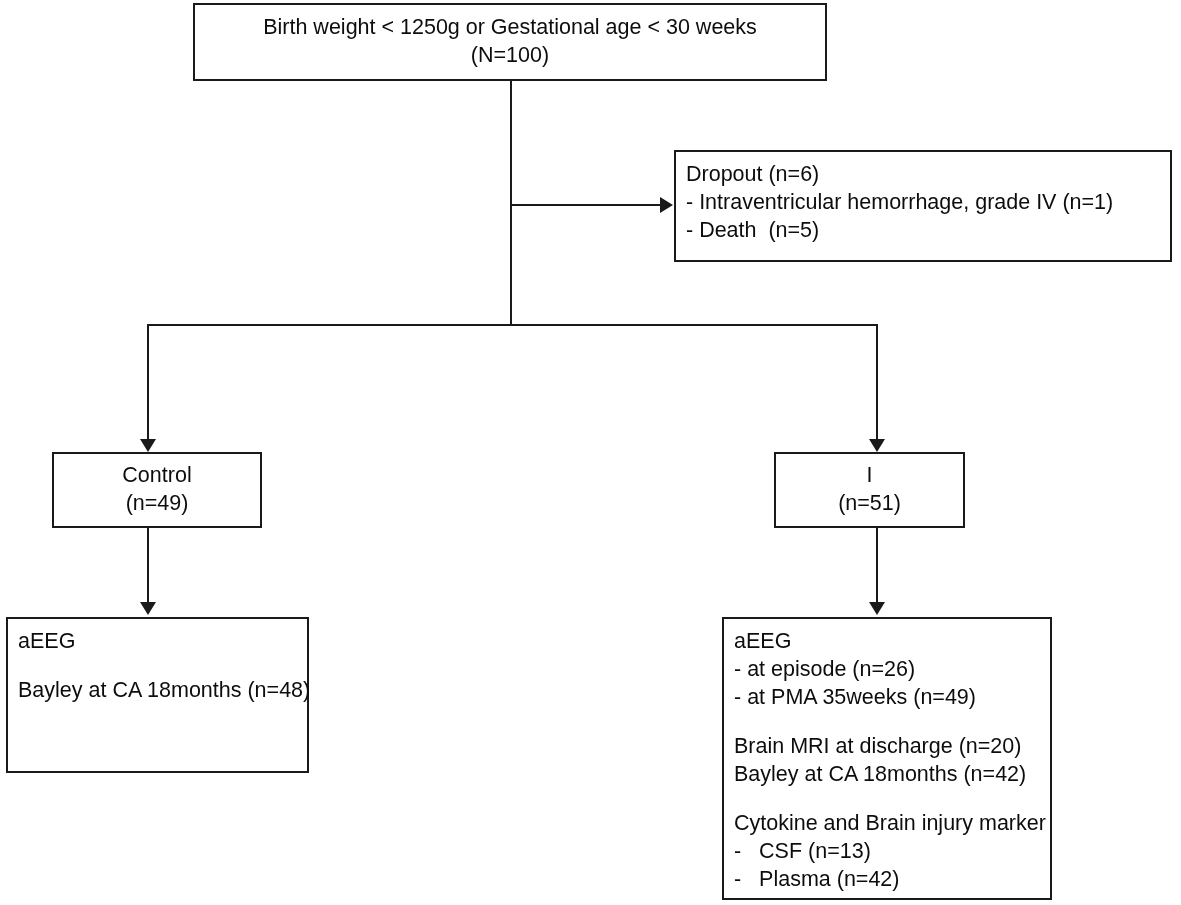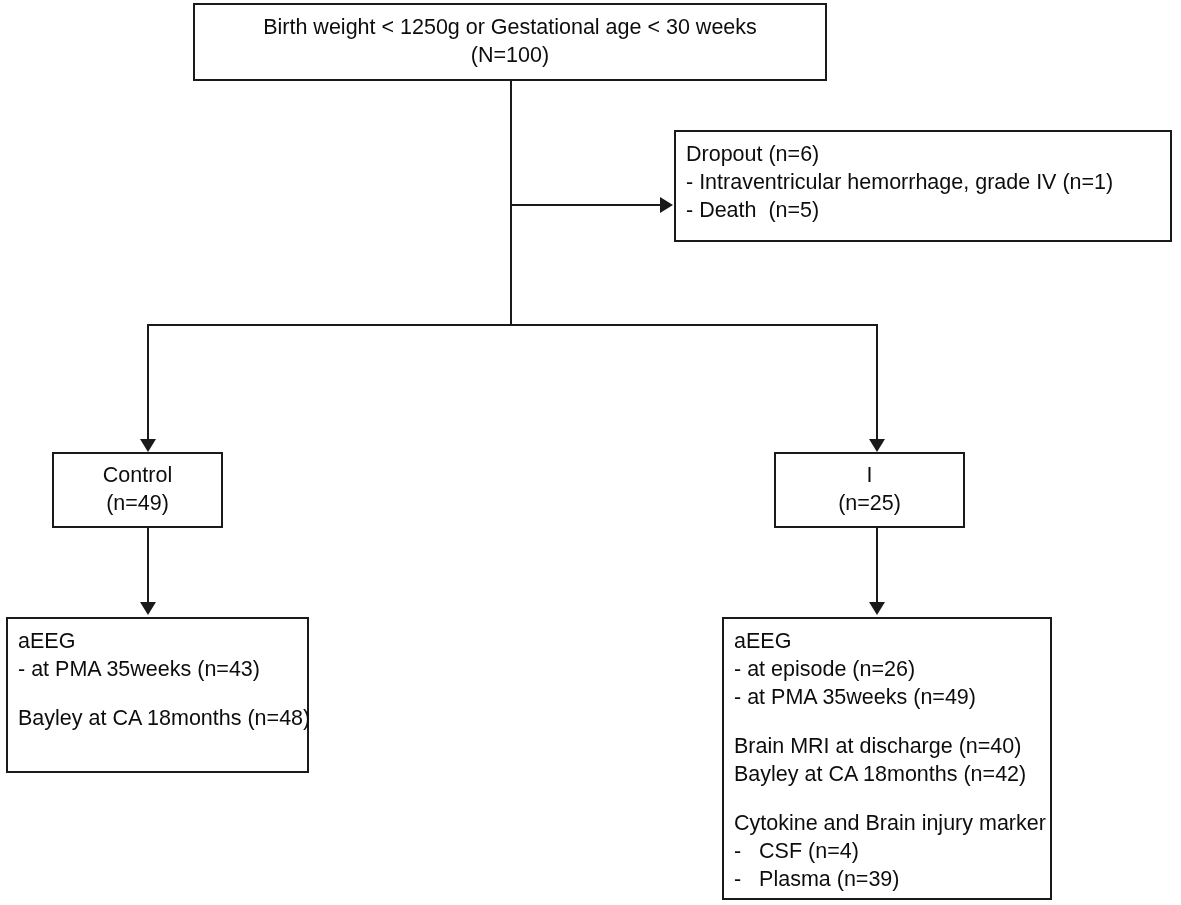--- a/index.html
+++ b/index.html
@@ -68,61 +68,60 @@
   <div class="box center" style="left:193px; top:3px; width:634px; height:78px;">
     <span class="ln">Birth weight &lt; 1250g or Gestational age &lt; 30 weeks</span>
     <span class="ln">(N=100)</span>
   </div>
 
   <div class="line vline" style="left:510px; top:81px; height:244px;"></div>
 
   <div class="line hline" style="left:510px; top:204px; width:152px;"></div>
   <div class="arrow-right" style="left:660px; top:197px;"></div>
 
-  <div class="box left" style="left:674px; top:130px; width:498px; height:112px;">
+  <div class="box left" style="left:674px; top:150px; width:498px; height:112px;">
     <span class="ln">Dropout (n=6)</span>
     <span class="ln">- Intraventricular hemorrhage, grade IV (n=1)</span>
     <span class="ln">- Death  (n=5)</span>
   </div>
 
   <div class="line hline" style="left:147px; top:324px; width:731px;"></div>
   <div class="line vline" style="left:147px; top:324px; height:117px;"></div>
   <div class="arrow-down" style="left:140px; top:439px;"></div>
   <div class="line vline" style="left:876px; top:324px; height:117px;"></div>
   <div class="arrow-down" style="left:869px; top:439px;"></div>
 
-  <div class="box center" style="left:52px; top:452px; width:171px; height:76px;">
+  <div class="box center" style="left:52px; top:452px; width:210px; height:76px;">
     <span class="ln">Control</span>
     <span class="ln">(n=49)</span>
   </div>
 
   <div class="box center" style="left:774px; top:452px; width:191px; height:76px;">
     <span class="ln">I</span>
-    <span class="ln">(n=25)</span>
+    <span class="ln">(n=51)</span>
   </div>
 
   <div class="line vline" style="left:147px; top:528px; height:76px;"></div>
   <div class="arrow-down" style="left:140px; top:602px;"></div>
 
   <div class="line vline" style="left:876px; top:528px; height:76px;"></div>
   <div class="arrow-down" style="left:869px; top:602px;"></div>
 
   <div class="box left" style="left:6px; top:617px; width:303px; height:156px;">
     <span class="ln">aEEG</span>
-    <span class="ln">- at PMA 35weeks (n=43)</span>
     <span class="spacer"></span>
     <span class="ln">Bayley at CA 18months (n=48)</span>
   </div>
 
   <div class="box left" style="left:722px; top:617px; width:330px; height:283px;">
     <span class="ln">aEEG</span>
     <span class="ln">- at episode (n=26)</span>
     <span class="ln">- at PMA 35weeks (n=49)</span>
     <span class="spacer"></span>
-    <span class="ln">Brain MRI at discharge (n=40)</span>
+    <span class="ln">Brain MRI at discharge (n=20)</span>
     <span class="ln">Bayley at CA 18months (n=42)</span>
     <span class="spacer"></span>
     <span class="ln">Cytokine and Brain injury marker</span>
-    <span class="dash-item">-   CSF (n=4)</span>
-    <span class="dash-item">-   Plasma (n=39)</span>
+    <span class="dash-item">-   CSF (n=13)</span>
+    <span class="dash-item">-   Plasma (n=42)</span>
   </div>
 
 </div>
 
 </body></html>

